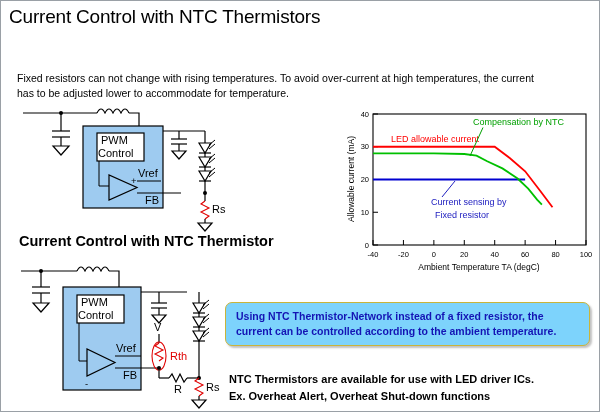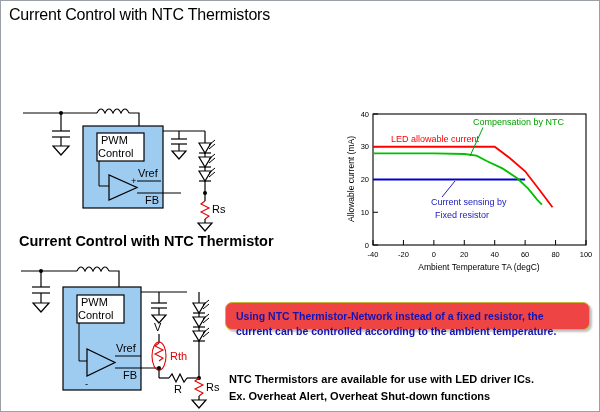--- a/index.html
+++ b/index.html
@@ -11,40 +11,40 @@
     color:#000;
     position:relative;
     overflow:hidden;
     border:1px solid #9aa0a6;
   }
   .page { position:absolute; inset:0; }
 
   
   #page-title {
     position:absolute; left:8px; top:5px;
-    font-size:16px; font-weight:400; letter-spacing:-0.2px;
+    font-size:19px; font-weight:400; letter-spacing:-0.2px;
     white-space:nowrap;
   }
   #section1-heading {
     position:absolute; left:15px; top:48px;
     font-size:14px; font-weight:bold;
   }
   #intro-paragraph {
     position:absolute; left:16px; top:70px; width:520px;
     font-size:10.5px; line-height:1.45;
   }
   #section2-heading {
     position:absolute; left:18px; top:232px;
     font-size:14.5px; font-weight:bold;
   }
 
   
   #callout-box {
-    position:absolute; left:224px; top:301px; width:365px; height:28px;
-    background:#ef4444;
+    position:absolute; left:224px; top:301px; width:365px; height:44px;
+    background:#7dd3fc;
     border:1px solid #c9b43a;
     border-radius:7px;
     box-shadow:2px 2px 2px rgba(120,120,120,0.45);
   }
   #callout-box .callout-text {
     position:absolute; left:10px; top:6px; right:6px;
     color:#1414b4; font-weight:bold; font-size:10.5px; line-height:1.45;
   }
 
   
@@ -84,20 +84,21 @@
   .leader-blue { stroke:#2020c0; stroke-width:1; fill:none; }
   .leader-green { stroke:#00a000; stroke-width:1; fill:none; }
 </style>
 </head>
 <body>
 
 <div class="page">
 
   <div id="page-title">Current Control with NTC Thermistors</div>
 
+  <div id="intro-paragraph">Fixed resistors can not change with rising temperatures. To avoid over-current at high temperatures, the current has to be adjusted lower to accommodate for temperature.</div>
 
   <div class="svgwrap" id="circuit-1">
     <svg width="240" height="130" viewBox="0 0 240 130">
 
       <path class="wire" d="M4 12 H78"></path>
 
       <path class="wire" d="M78 12 q4 -8 8 0 q4 -8 8 0 q4 -8 8 0 q4 -8 8 0"></path>
       <path class="wire" d="M110 12 H120 V25"></path>
 
       <circle class="node" cx="42" cy="12" r="2"></circle>

